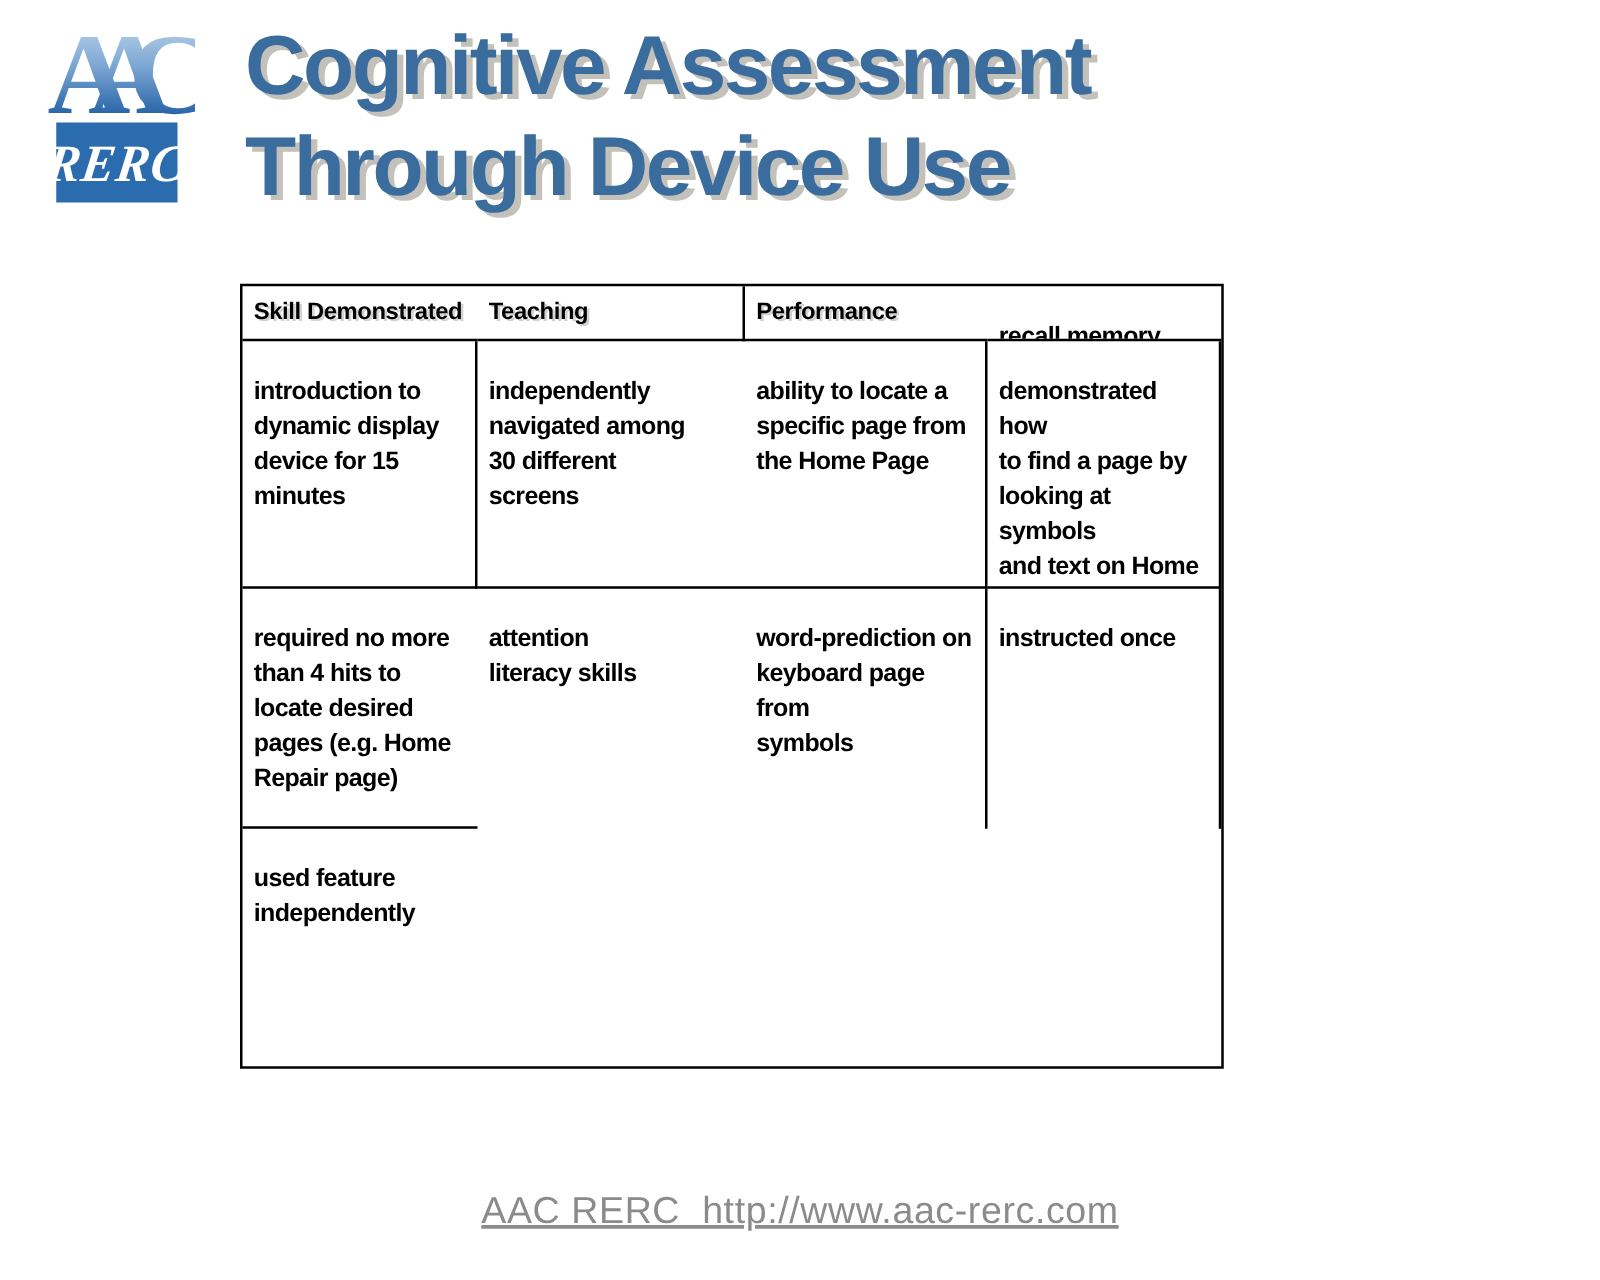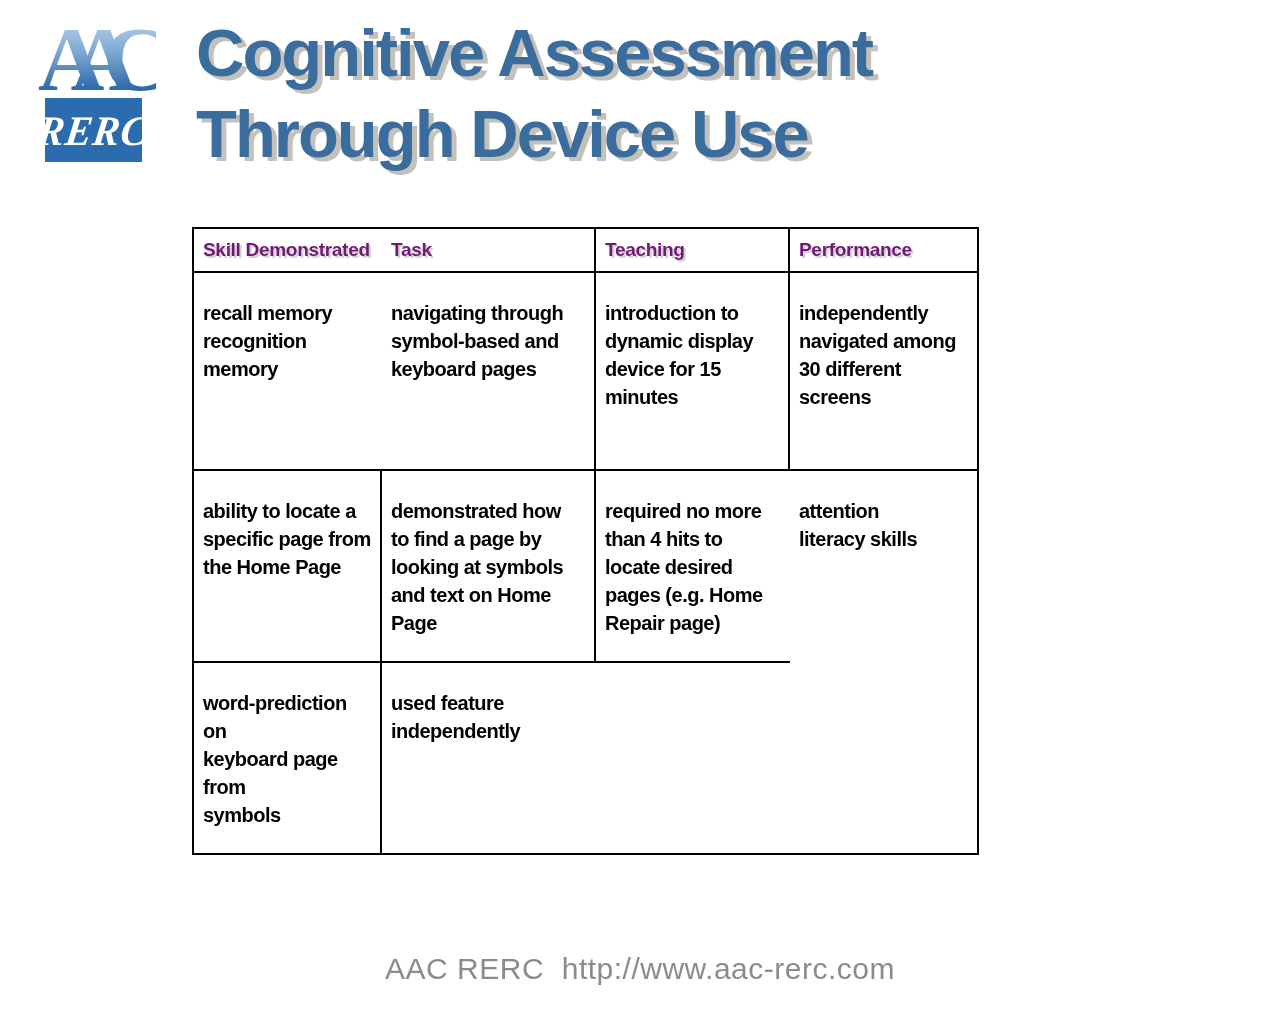--- a/index.html
+++ b/index.html
@@ -75,39 +75,40 @@
     letter-spacing: -0.5px;
     color: #000000;
     white-space: pre-line;
     overflow: hidden;
   }
   .cell.hdr {
     padding-top: 9px;
     font-size: 19px;
     line-height: 24px;
     letter-spacing: -0.3px;
-    color: #701a75;
+    color: #000000;
     text-shadow: 2px 2px 0 #d2d2d2;
     white-space: nowrap;
   }
   .v-line  { border-right: 2px solid #000000; }   
   .h-line  { border-bottom: 2px solid #000000; }  
 
   
   .footer {
     position: absolute;
     left: 0; top: 952px;
     width: 1280px;
     text-align: center;
   }
   .footer span {
     font-size: 30px;
     color: #8b8b8b;
     letter-spacing: 0.5px;
     white-space: pre;
+    text-decoration: underline;
   }
 </style>
 </head>
 <body>
 
 <div class="slide">
 
   <div class="logo">
     <div class="logo-aac">AAC</div>
     <div class="logo-rerc">
@@ -116,30 +117,26 @@
   </div>
 
   <h1 class="title">
     <span class="title-line">Cognitive Assessment</span>
     <span class="title-line">Through Device Use</span>
   </h1>
 
   <div class="assess-table">
 
     <div class="cell hdr h-line">Skill Demonstrated</div>
-    <div class="cell hdr h-line v-line">Task</div>
     <div class="cell hdr h-line v-line">Teaching</div>
     <div class="cell hdr h-line">Performance</div>
 
     <div class="cell h-line">recall memory
 recognition
 memory</div>
-    <div class="cell h-line v-line">navigating through
-symbol-based and
-keyboard pages</div>
     <div class="cell h-line v-line">introduction to
 dynamic display
 device for 15
 minutes</div>
     <div class="cell h-line">independently
 navigated among
 30 different
 screens</div>
 
     <div class="cell h-line v-line">ability to locate a
@@ -154,20 +151,21 @@
 than 4 hits to
 locate desired
 pages (e.g. Home
 Repair page)</div>
 
     <div class="cell">attention
 literacy skills</div>
     <div class="cell v-line">word-prediction on
 keyboard page from
 symbols</div>
+    <div class="cell v-line">instructed once</div>
     <div class="cell">used feature
 independently</div>
   </div>
 
   <div class="footer">
     <span>AAC RERC  http://www.aac-rerc.com</span>
   </div>
 
 </div>
 

